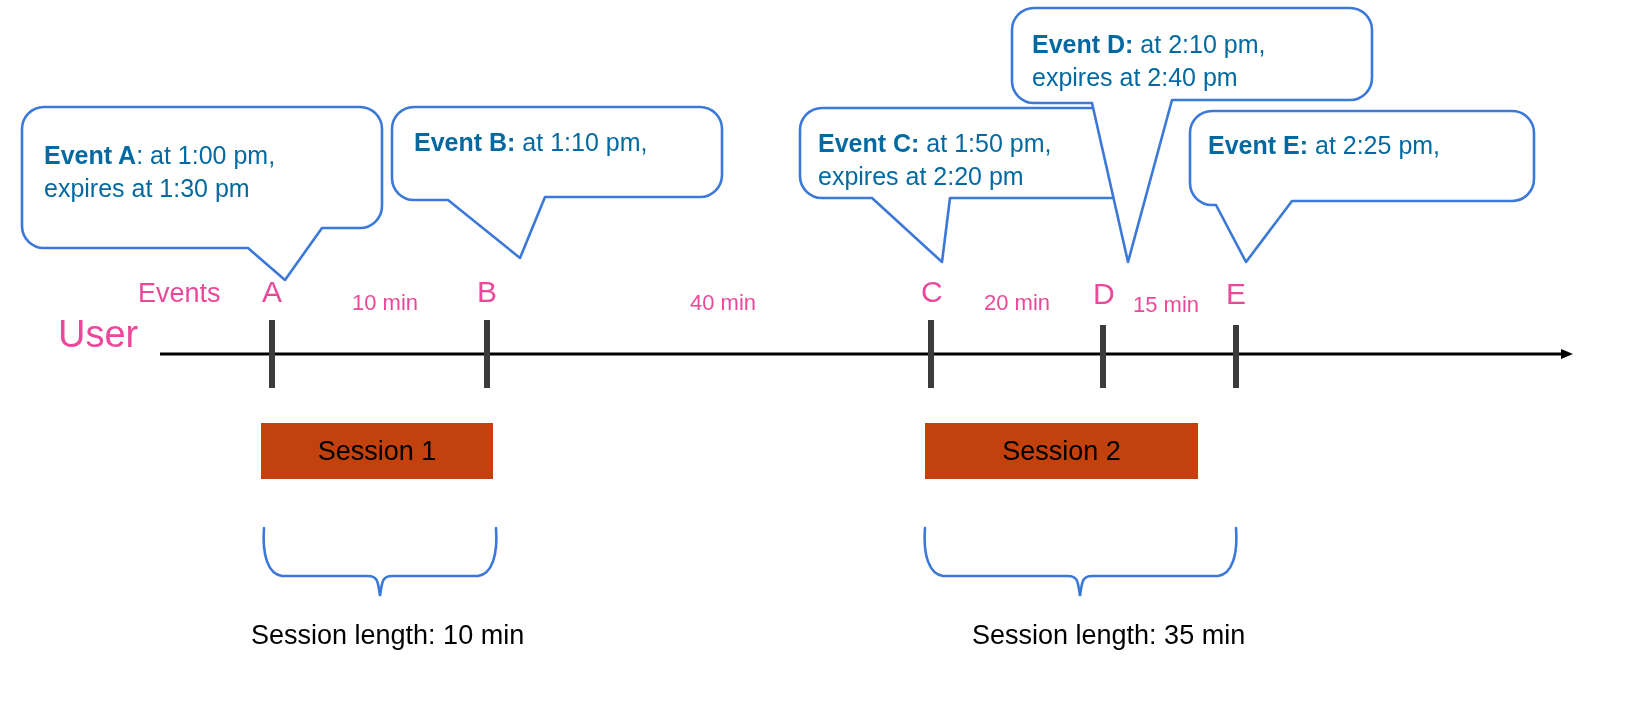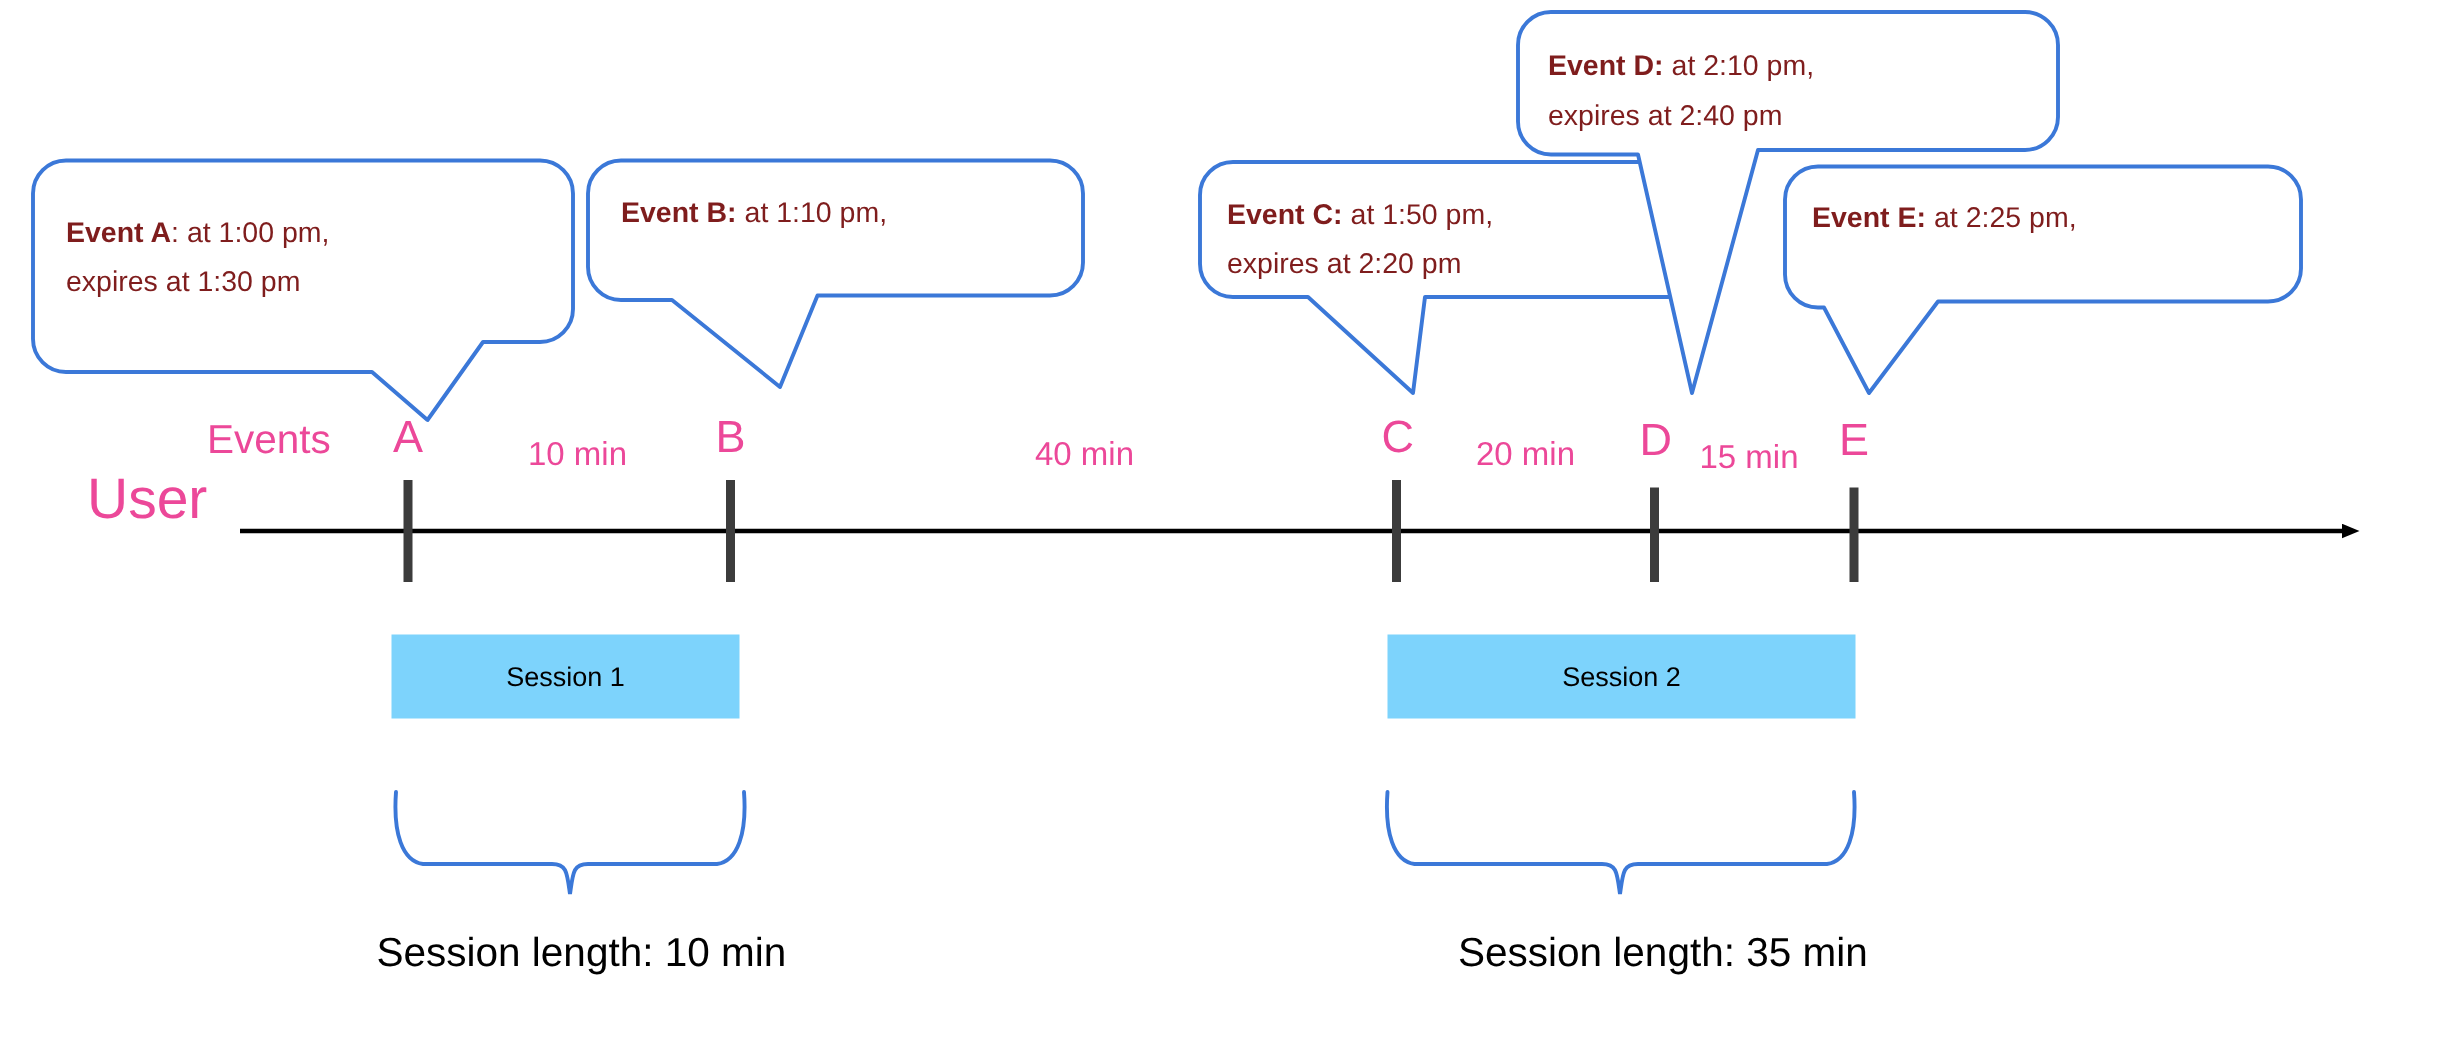--- a/index.html
+++ b/index.html
@@ -19,23 +19,23 @@
     position: absolute;
     left: 0;
     top: 0;
     width: 1634px;
     height: 702px;
     overflow: visible;
   }
   .callout-text {
     position: absolute;
     font-family: "Liberation Sans", sans-serif;
-    font-size: 19px;
+    font-size: 25px;
     line-height: 33px;
-    color: #7f1d1d;
+    color: #0369a1;
     white-space: nowrap;
   }
   .callout-text .lead { font-weight: bold; }
   .axis-label {
     position: absolute;
     font-family: "Liberation Sans", sans-serif;
     color: #ec4899;
     white-space: nowrap;
     text-align: center;
   }
@@ -46,26 +46,26 @@
     font-size: 27px;
   }
   .event-letter {
     font-size: 30px;
   }
   .gap-label {
     font-size: 22px;
   }
   .session-box {
     position: absolute;
-    background: #7dd3fc;
+    background: #c2410c;
     display: flex;
     align-items: center;
     justify-content: center;
     font-family: "Liberation Sans", sans-serif;
-    font-size: 18px;
+    font-size: 27px;
     color: #000000;
   }
   .session-caption {
     position: absolute;
     font-family: "Liberation Sans", sans-serif;
     font-size: 27px;
     color: #000000;
     white-space: nowrap;
   }
 </style>
@@ -150,18 +150,18 @@
   <div class="axis-label event-letter" style="left:921px; top:275px;">C</div>
   <div class="axis-label event-letter" style="left:1093px; top:277px;">D</div>
   <div class="axis-label event-letter" style="left:1226px; top:277px;">E</div>
 
   <div class="axis-label gap-label" style="left:352px; top:290px;">10 min</div>
   <div class="axis-label gap-label" style="left:690px; top:290px;">40 min</div>
   <div class="axis-label gap-label" style="left:984px; top:290px;">20 min</div>
   <div class="axis-label gap-label" style="left:1133px; top:292px;">15 min</div>
 
   <div class="session-box" style="left:261px; top:423px; width:232px; height:56px;">Session 1</div>
-  <div class="session-box" style="left:925px; top:423px; width:312px; height:56px;">Session 2</div>
+  <div class="session-box" style="left:925px; top:423px; width:273px; height:56px;">Session 2</div>
 
   <div class="session-caption" style="left:251px; top:620px;">Session length: 10 min</div>
   <div class="session-caption" style="left:972px; top:620px;">Session length: 35 min</div>
 
 </div>
 
 </body></html>

